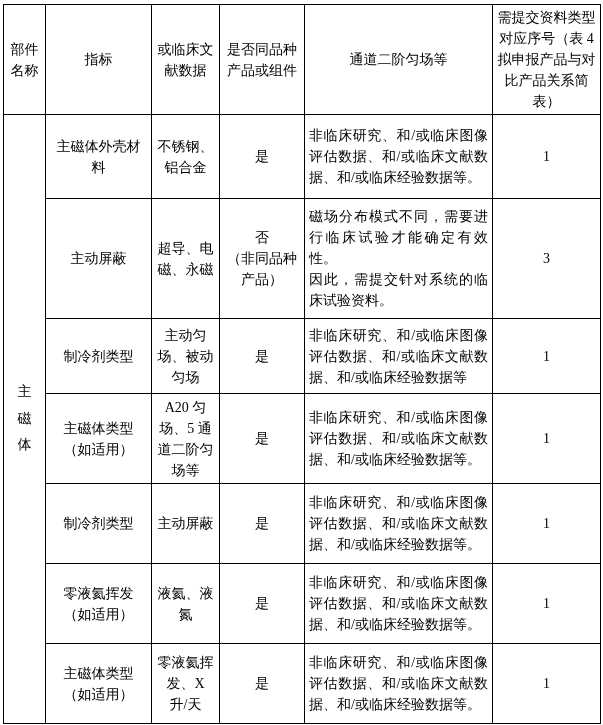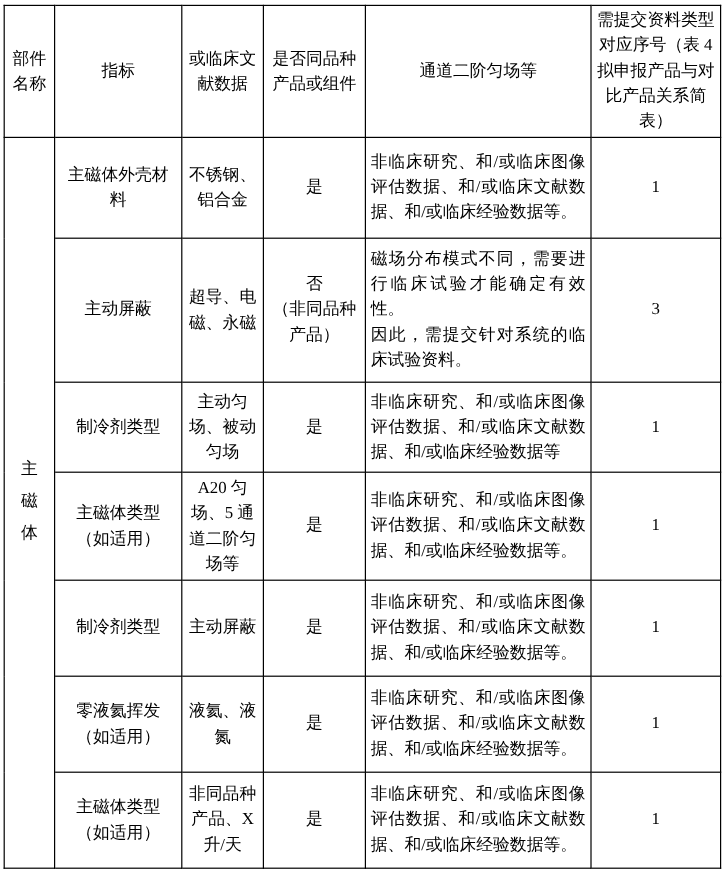--- a/index.html
+++ b/index.html
@@ -128,20 +128,20 @@
     </tr>
     <tr style="height:80px">
       <td class="c-center">零液氦挥发（如适用）</td>
       <td class="c-center">液氦、液氮</td>
       <td class="c-center">是</td>
       <td class="c-materials">非临床研究、和/或临床图像评估数据、和/或临床文献数据、和/或临床经验数据等。</td>
       <td class="c-center">1</td>
     </tr>
     <tr style="height:80px">
       <td class="c-center">主磁体类型（如适用）</td>
-      <td class="c-center">非同品种产品、X 升/天</td>
+      <td class="c-center">零液氦挥发、X 升/天</td>
       <td class="c-center">是</td>
       <td class="c-materials">非临床研究、和/或临床图像评估数据、和/或临床文献数据、和/或临床经验数据等。</td>
       <td class="c-center">1</td>
     </tr>
   </tbody>
     </table>
 </div>
 
 </body></html>

